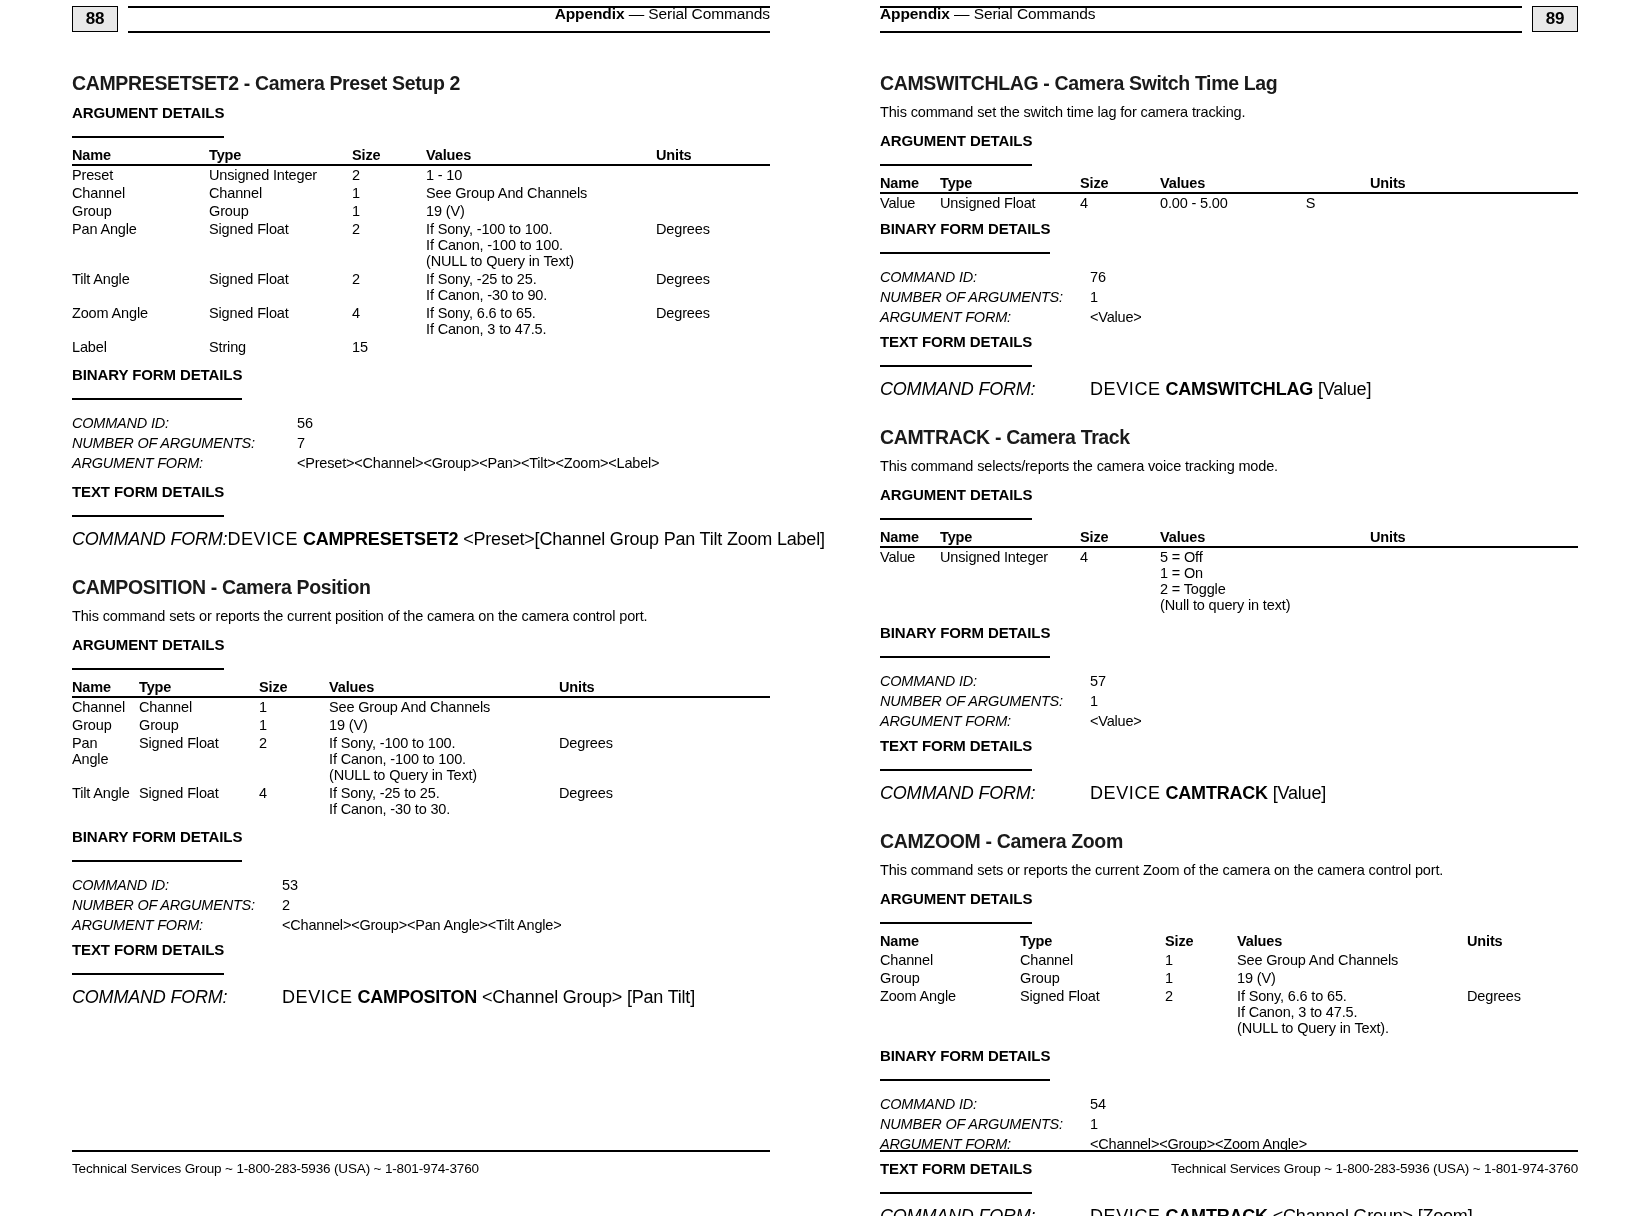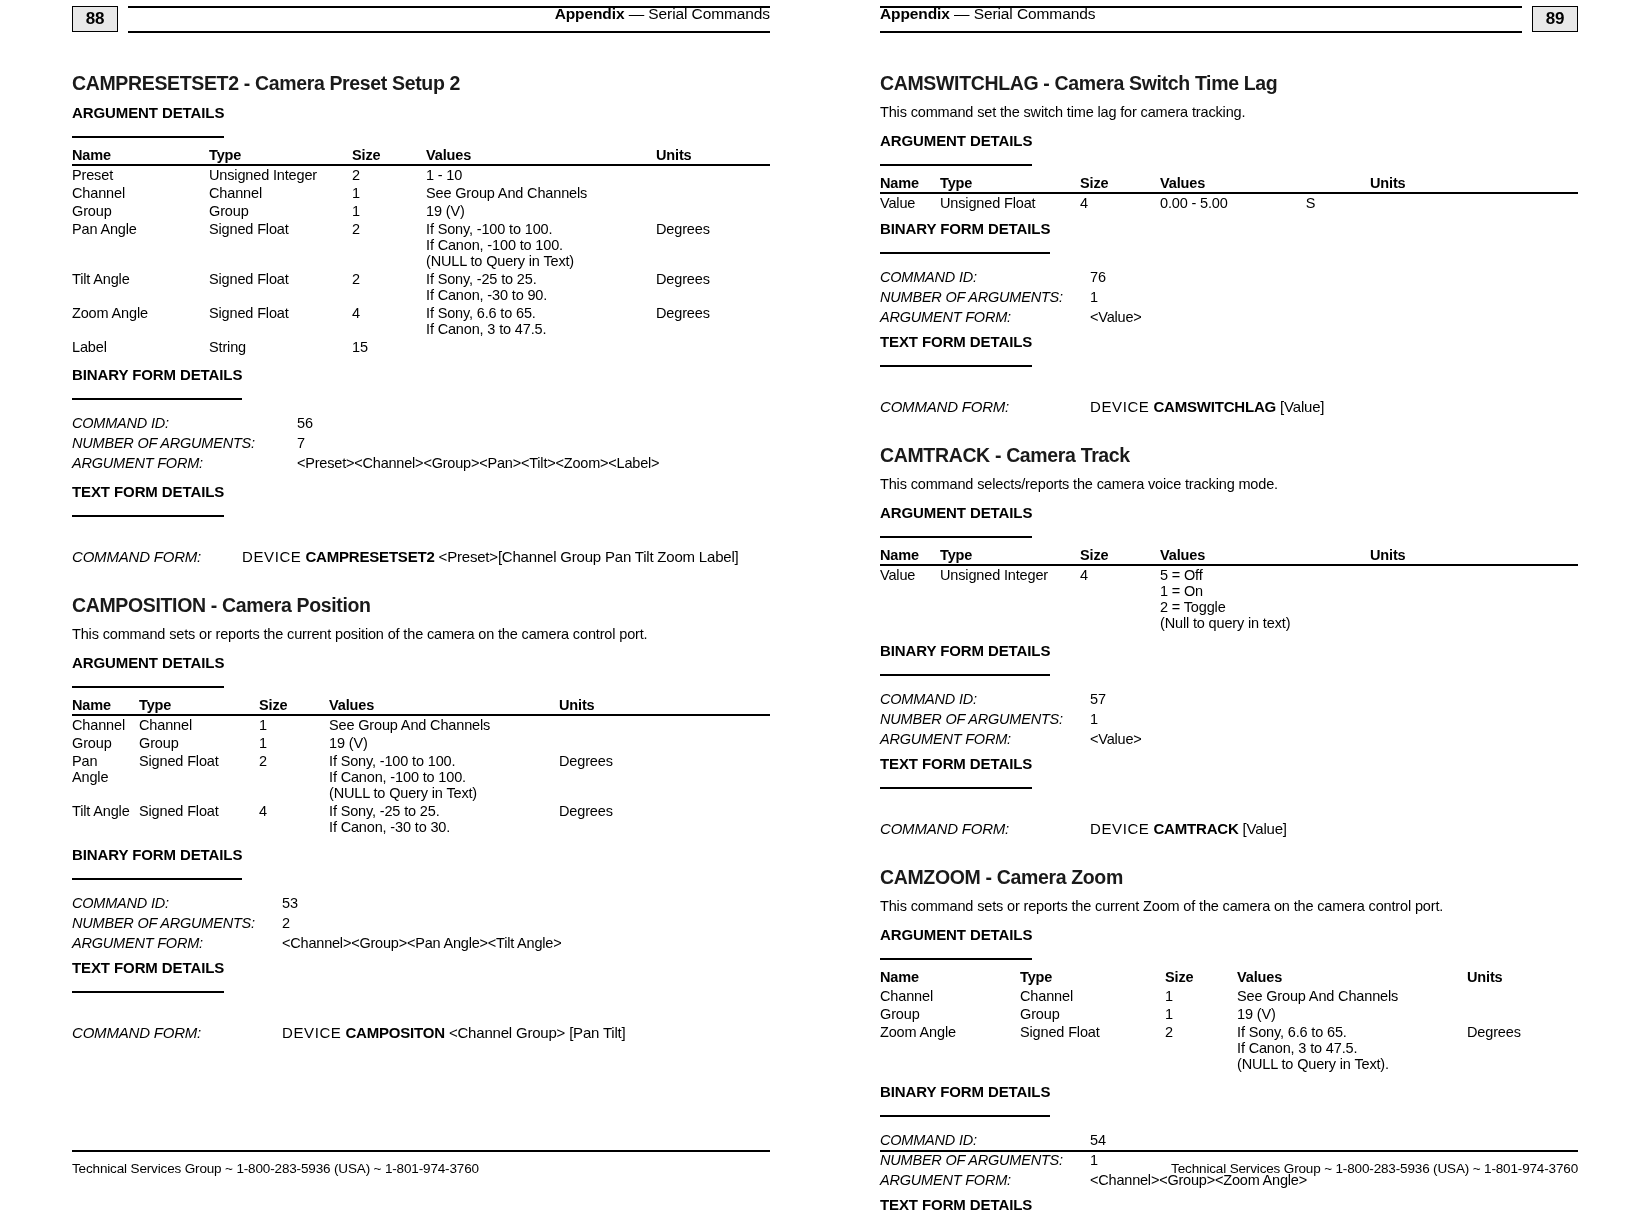--- a/index.html
+++ b/index.html
@@ -175,23 +175,23 @@
     white-space: nowrap;
     letter-spacing: -0.2px;
   }
   .dl-w1 { width: 225px; }
   .dl-w2 { width: 210px; }
   .dl-w3 { width: 170px; }
   .detail-value { white-space: nowrap; text-align: center; }
 
   .cmdform-row {
     display: flex;
-    font-size: 15px;
+    font-size: 18px;
     line-height: 20px;
-    margin-top: 25px;
+    margin-top: 7px;
     letter-spacing: -0.15px;
   }
   .cmdform-val { white-space: nowrap; }
   .kw-device {
     letter-spacing: 0.6px;
     font-weight: normal;
   }
   .kw-cmd {
     font-weight: bold;
     letter-spacing: -0.2px;

